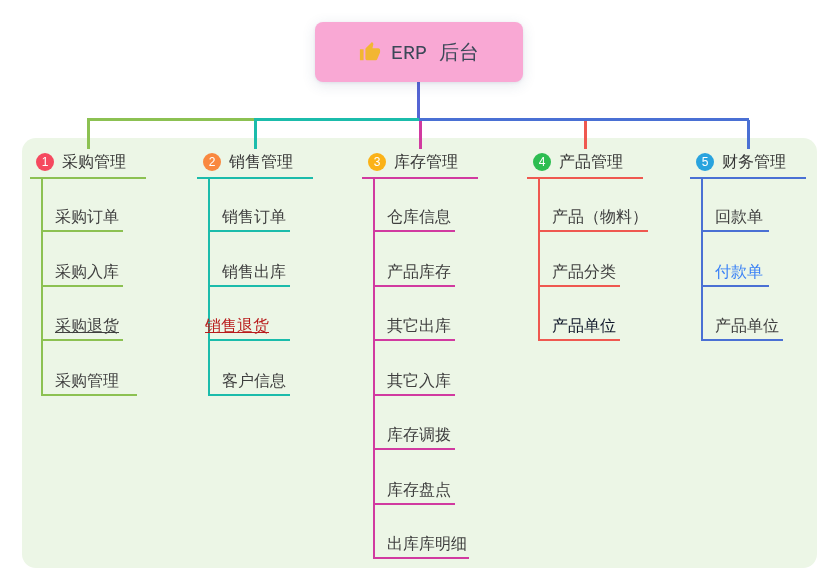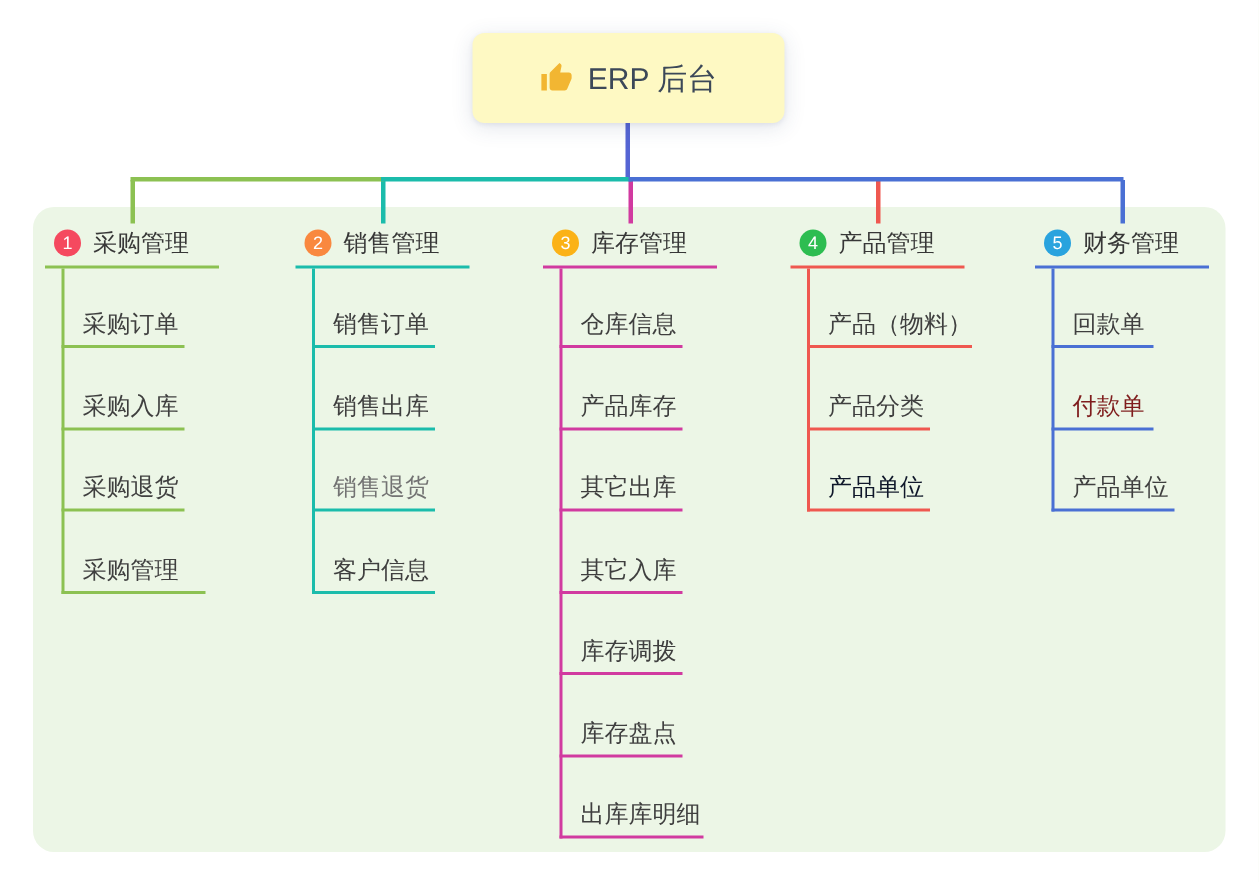--- a/index.html
+++ b/index.html
@@ -35,21 +35,21 @@
     color:#3f3f3f; white-space:nowrap; cursor:pointer; z-index:2;
   }
   .child-underline { position:absolute; height:2px; z-index:1; }
 </style>
 </head>
 <body>
 
 <div id="canvas">
   <div id="panel" style="background: rgb(236, 246, 230);"></div>
 
-  <div id="root-node" style="background: #fef9c3; color: rgb(60, 72, 88);">
+  <div id="root-node" style="background: #f9a8d4; color: rgb(60, 72, 88); font-family: Liberation Mono, monospace;">
     <span>
       <svg id="thumb-svg" width="22" height="22" viewBox="0 0 24 24" fill="#f2b632">
         <path d="M1 21h4V9H1v12zM23 10c0-1.1-.9-2-2-2h-6.31l.95-4.57.03-.32c0-.41-.17-.79-.44-1.06L14.17 1 7.59 7.59C7.22 7.95 7 8.45 7 9v10c0 1.1.9 2 2 2h9c.83 0 1.54-.5 1.84-1.22l3.02-7.05c.09-.23.14-.47.14-.73v-2z"></path>
       </svg>
     </span>
     <span>ERP 后台</span>
   </div>
 
   <div id="connectors">
       <div class="vline" style="left: 417px; top: 82px; height: 38px; background: rgb(85, 101, 212);"></div>
@@ -66,35 +66,35 @@
       <div class="branch-title" style="left: 30px; top: 148px; width: 116px;">
         <div class="badge" style="background: rgb(245, 73, 95); position: static;">1</div>
         <div class="branch-label" style="position: static; color: rgb(55, 55, 55);">采购管理</div>
       </div>
       <div class="title-underline" style="left: 30px; top: 177px; width: 116px; background: rgb(140, 193, 82);"></div>
       <div class="trunk" style="left: 41px; top: 179px; height: 217px; background: rgb(140, 193, 82);"></div>
       <div class="child-node" style="left: 55px; top: 205px; color: rgb(63, 63, 63);">采购订单</div>
       <div class="child-underline" style="left: 41px; top: 230px; width: 82px; background: rgb(140, 193, 82);"></div>
       <div class="child-node" style="left: 55px; top: 260px; color: rgb(63, 63, 63);">采购入库</div>
       <div class="child-underline" style="left: 41px; top: 285px; width: 82px; background: rgb(140, 193, 82);"></div>
-      <div class="child-node" style="left: 55px; top: 314px; color: rgb(63, 63, 63);">采购退货</div>
+      <div class="child-node" style="left: 55px; top: 314px; color: rgb(63, 63, 63); text-decoration: underline;">采购退货</div>
       <div class="child-underline" style="left: 41px; top: 339px; width: 82px; background: rgb(140, 193, 82);"></div>
       <div class="child-node" style="left: 55px; top: 369px; color: rgb(63, 63, 63);">采购管理</div>
       <div class="child-underline" style="left: 41px; top: 394px; width: 96px; background: rgb(140, 193, 82);"></div>
       <div class="branch-title" style="left: 197px; top: 148px; width: 116px;">
         <div class="badge" style="background: rgb(249, 136, 63); position: static;">2</div>
         <div class="branch-label" style="position: static; color: rgb(55, 55, 55);">销售管理</div>
       </div>
       <div class="title-underline" style="left: 197px; top: 177px; width: 116px; background: rgb(27, 188, 171);"></div>
       <div class="trunk" style="left: 208px; top: 179px; height: 217px; background: rgb(27, 188, 171);"></div>
       <div class="child-node" style="left: 222px; top: 205px; color: rgb(63, 63, 63);">销售订单</div>
       <div class="child-underline" style="left: 208px; top: 230px; width: 82px; background: rgb(27, 188, 171);"></div>
       <div class="child-node" style="left: 222px; top: 260px; color: rgb(63, 63, 63);">销售出库</div>
       <div class="child-underline" style="left: 208px; top: 285px; width: 82px; background: rgb(27, 188, 171);"></div>
-      <div class="child-node" style="left: 222px; top: 314px; color: #737373;">销售退货</div>
+      <div class="child-node" style="left: 205px; top: 314px; color: #b91c1c; text-decoration: underline;">销售退货</div>
       <div class="child-underline" style="left: 208px; top: 339px; width: 82px; background: rgb(27, 188, 171);"></div>
       <div class="child-node" style="left: 222px; top: 369px; color: rgb(63, 63, 63);">客户信息</div>
       <div class="child-underline" style="left: 208px; top: 394px; width: 82px; background: rgb(27, 188, 171);"></div>
       <div class="branch-title" style="left: 362px; top: 148px; width: 116px;">
         <div class="badge" style="background: rgb(251, 178, 23); position: static;">3</div>
         <div class="branch-label" style="position: static; color: rgb(55, 55, 55);">库存管理</div>
       </div>
       <div class="title-underline" style="left: 362px; top: 177px; width: 116px; background: rgb(209, 58, 160);"></div>
       <div class="trunk" style="left: 373px; top: 179px; height: 380px; background: rgb(209, 58, 160);"></div>
       <div class="child-node" style="left: 387px; top: 205px; color: rgb(63, 63, 63);">仓库信息</div>
@@ -124,18 +124,18 @@
       <div class="child-node" style="left: 552px; top: 314px; color: #0f172a;">产品单位</div>
       <div class="child-underline" style="left: 538px; top: 339px; width: 82px; background: rgb(239, 88, 80);"></div>
       <div class="branch-title" style="left: 690px; top: 148px; width: 116px;">
         <div class="badge" style="background: rgb(41, 163, 222); position: static;">5</div>
         <div class="branch-label" style="position: static; color: rgb(55, 55, 55);">财务管理</div>
       </div>
       <div class="title-underline" style="left: 690px; top: 177px; width: 116px; background: rgb(74, 112, 212);"></div>
       <div class="trunk" style="left: 701px; top: 179px; height: 162px; background: rgb(74, 112, 212);"></div>
       <div class="child-node" style="left: 715px; top: 205px; color: rgb(63, 63, 63);">回款单</div>
       <div class="child-underline" style="left: 701px; top: 230px; width: 68px; background: rgb(74, 112, 212);"></div>
-      <div class="child-node" style="left: 715px; top: 260px; color: #7f1d1d;">付款单</div>
+      <div class="child-node" style="left: 715px; top: 260px; color: #3b82f6;">付款单</div>
       <div class="child-underline" style="left: 701px; top: 285px; width: 68px; background: rgb(74, 112, 212);"></div>
       <div class="child-node" style="left: 715px; top: 314px; color: rgb(63, 63, 63);">产品单位</div>
       <div class="child-underline" style="left: 701px; top: 339px; width: 82px; background: rgb(74, 112, 212);"></div>
     </div>
 </div>
 
 </body></html>

